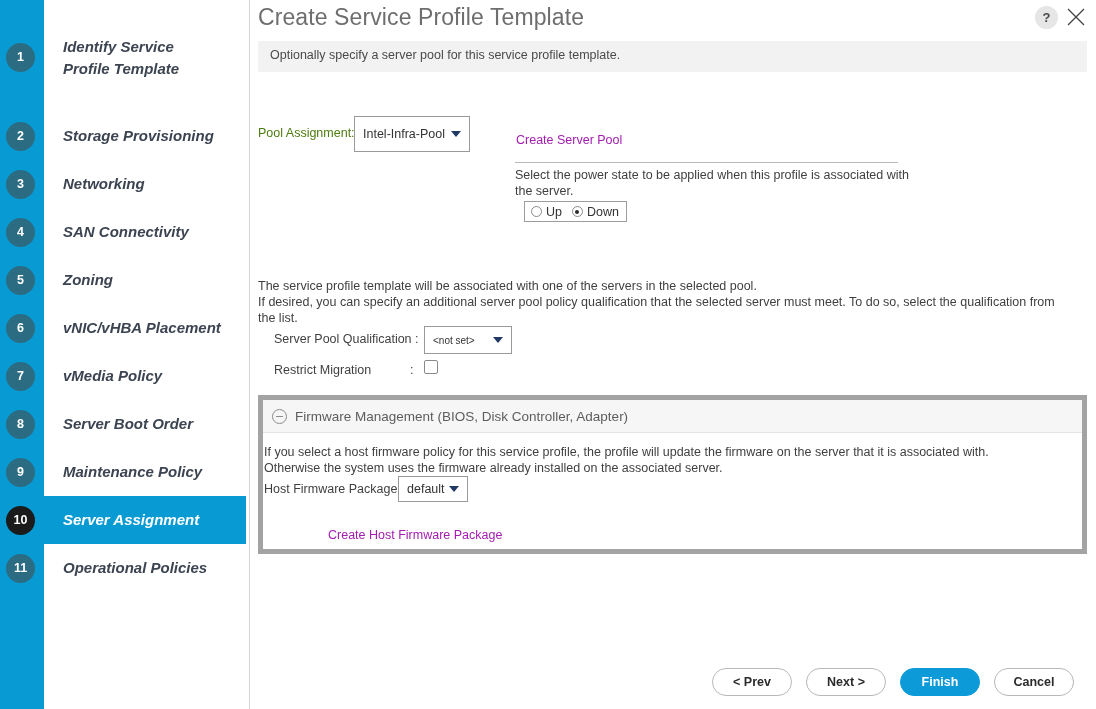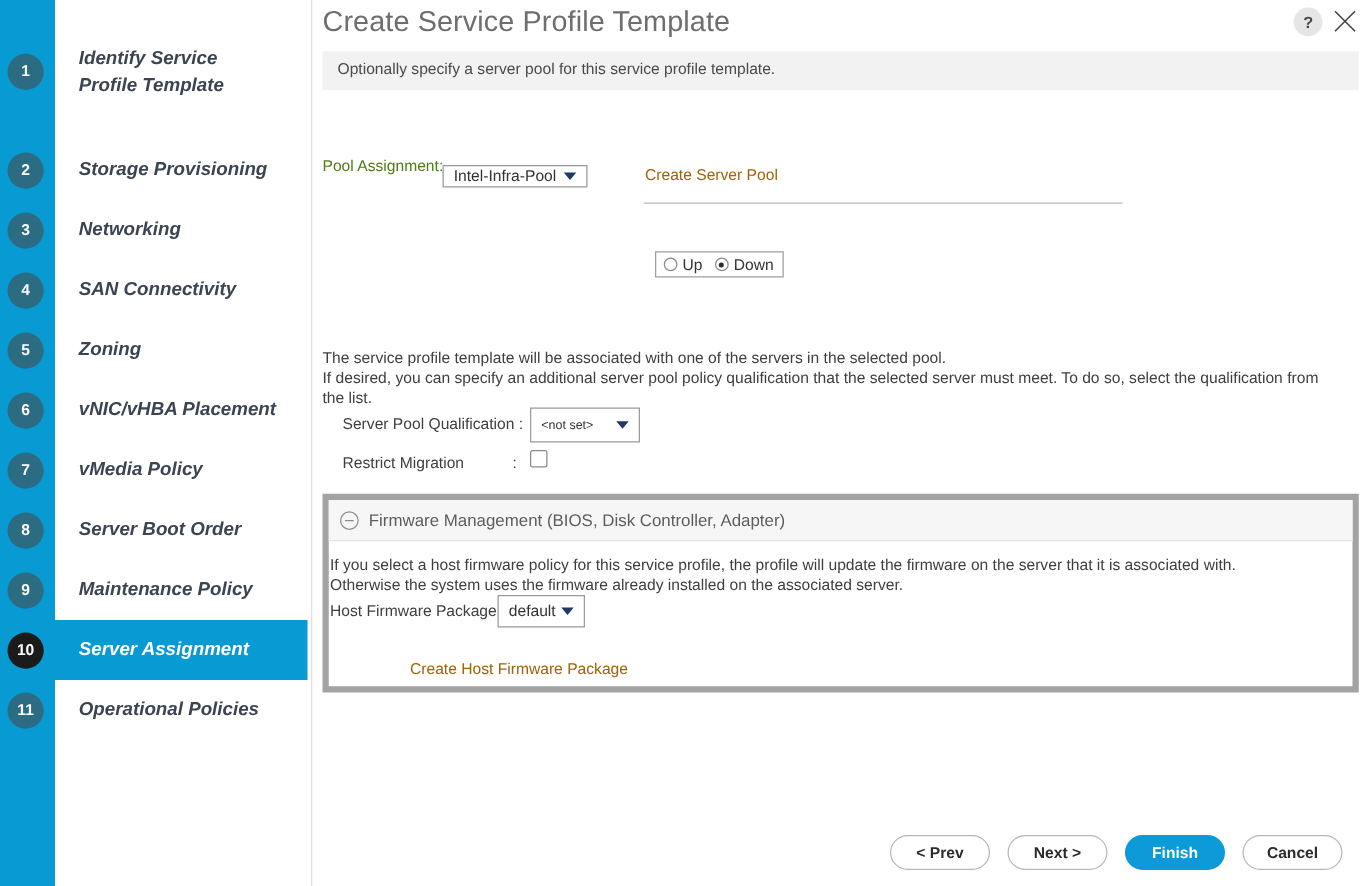--- a/index.html
+++ b/index.html
@@ -164,26 +164,26 @@
     white-space: nowrap;
   }
   .select-caret {
     margin-left: auto;
     margin-right: 8px;
     width: 0; height: 0;
     border-left: 5px solid transparent;
     border-right: 5px solid transparent;
     border-top: 6px solid #1f3864;
   }
-  #pool-select { left: 104px; top: 132px; width: 116px; height: 18px; }
+  #pool-select { left: 104px; top: 116px; width: 116px; height: 36px; }
 
   .link {
     position: absolute;
     font-size: 12.5px;
-    color: #a16207;
+    color: #a21caf;
     cursor: pointer;
   }
   #create-server-pool-link { left: 266px; top: 133px; }
 
   #hr-power {
     position: absolute;
     left: 265px; top: 162px;
     width: 383px; height: 1px;
     background: #b9b9b9;
   }
@@ -430,20 +430,21 @@
 
     <div id="pool-label">Pool Assignment:</div>
     <div id="pool-select" class="select-box">
       <span class="select-value">Intel-Infra-Pool</span>
       <span class="select-caret"></span>
     </div>
 
     <div id="create-server-pool-link" class="link">Create Server Pool</div>
 
     <div id="hr-power"></div>
+    <div id="power-desc" class="body-text">Select the power state to be applied when this profile is associated with the server.</div>
 
     <div id="power-radio-group">
       <label class="radio-opt up">
         <span class="radio-dot"></span>
         <span>Up</span>
       </label>
       <label class="radio-opt down">
         <span class="radio-dot checked"></span>
         <span>Down</span>
       </label>

